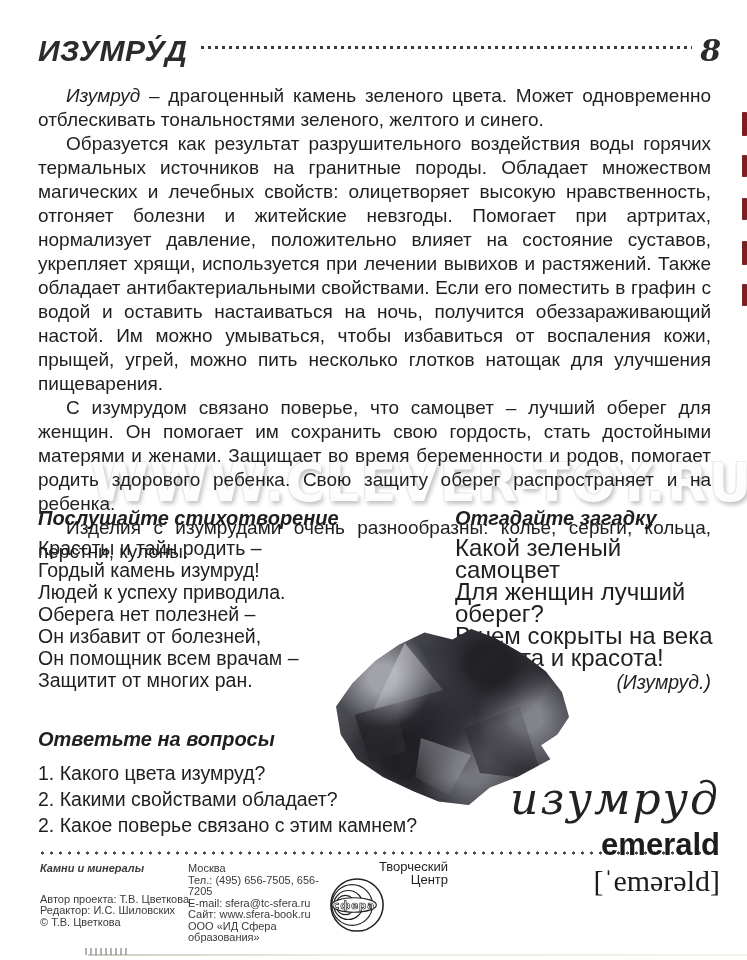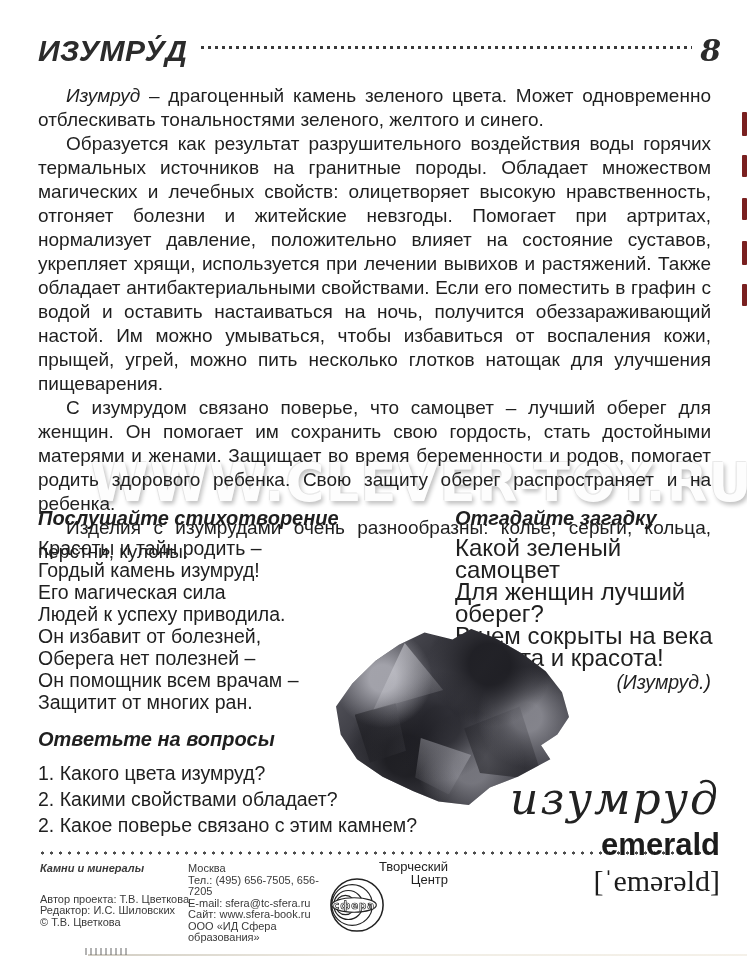--- a/index.html
+++ b/index.html
@@ -118,24 +118,23 @@
     <p>Образуется как результат разрушительного воздействия воды горячих термальных источников на гранитные породы. Обладает множеством магических и лечебных свойств: олицетворяет высокую нравственность, отгоняет болезни и житейские невзгоды. Помогает при артритах, нормализует давление, положительно влияет на состояние суставов, укрепляет хрящи, используется при лечении вывихов и растяжений. Также обладает антибактериальными свойствами. Если его поместить в графин с водой и оставить настаиваться на ночь, получится обеззараживающий настой. Им можно умываться, чтобы избавиться от воспаления кожи, прыщей, угрей, можно пить несколько глотков натощак для улучшения пищеварения.</p>
     <p>С изумрудом связано поверье, что самоцвет – лучший оберег для женщин. Он помогает им сохранить свою гордость, стать достойными матерями и женами. Защищает во время беременности и родов, помогает родить здорового ребенка. Свою защиту оберег распространяет и на ребенка.</p>
     <p>Изделия с изумрудами очень разнообразны: колье, серьги, кольца, перстни, кулоны.</p>
   </div>
 
   <div class="poem-block">
     <p class="col-heading">Послушайте стихотворение</p>
     <div class="poem-lines">
       <div>Красоты и тайн родить –</div>
       <div>Гордый камень изумруд!</div>
-      <div>Его магическая сила</div>
       <div>Людей к успеху приводила.</div>
+      <div>Оберега нет полезней –</div>
       <div>Он избавит от болезней,</div>
-      <div>Оберега нет полезней –</div>
       <div>Он помощник всем врачам –</div>
       <div>Защитит от многих ран.</div>
     </div>
   </div>
 
   <div class="riddle-block">
     <p class="col-heading">Отгадайте загадку</p>
     <div class="riddle-lines">
       <div>Какой зеленый самоцвет</div>
       <div>Для женщин лучший оберег?</div>

